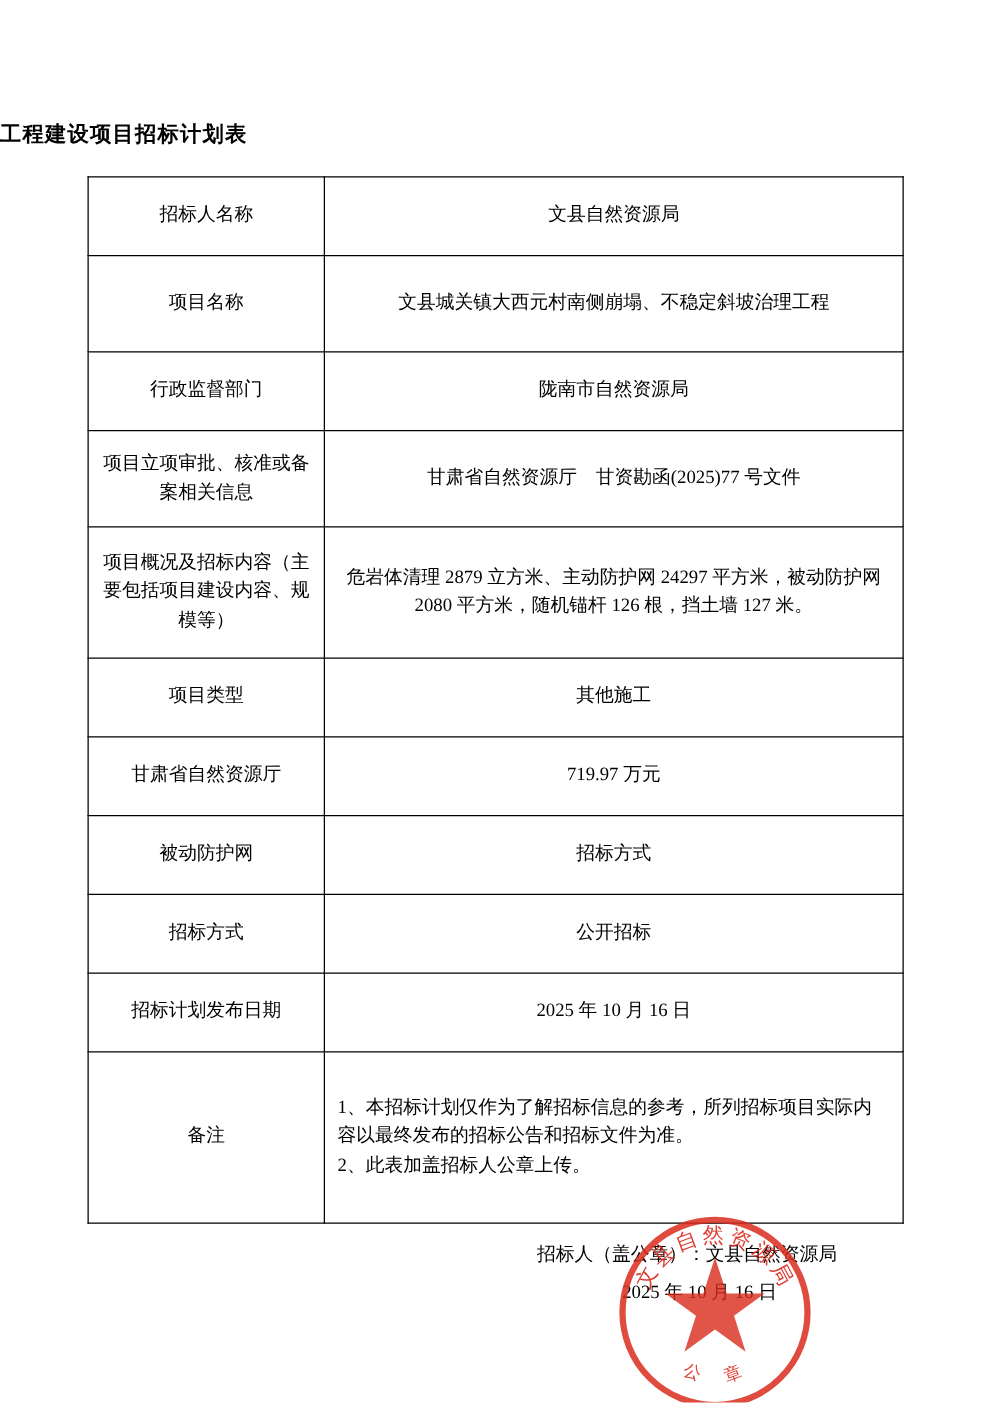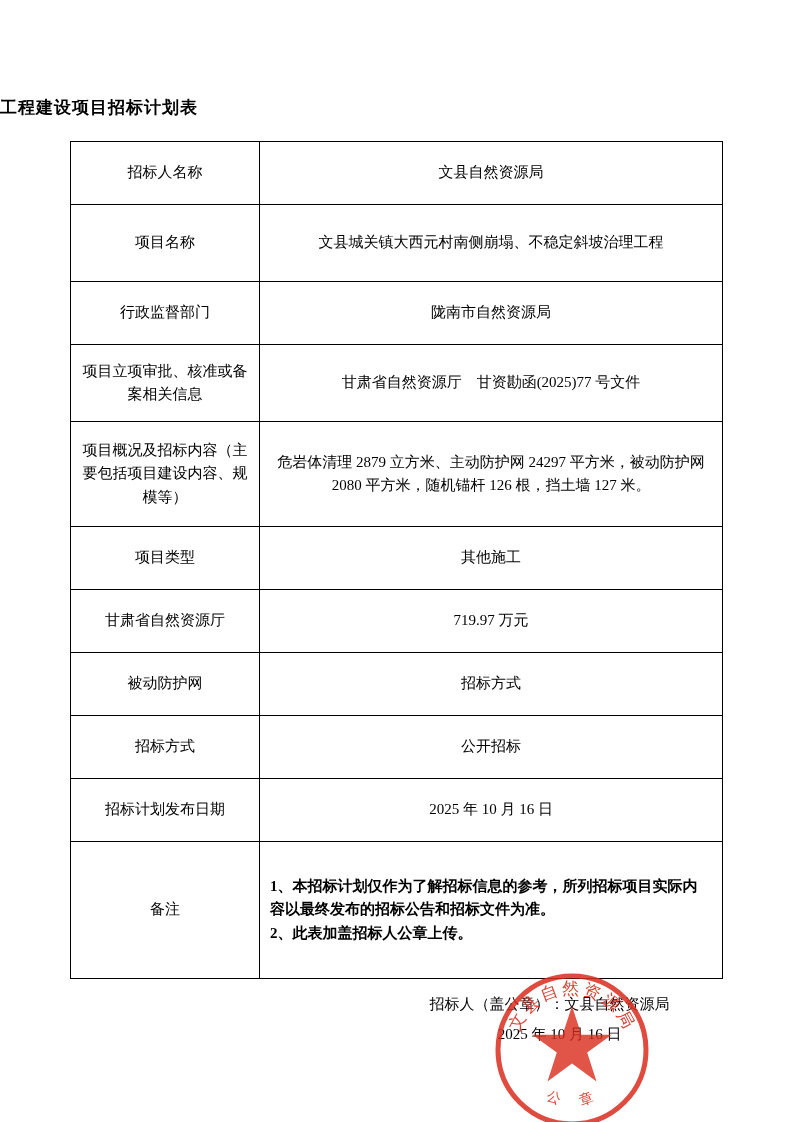--- a/index.html
+++ b/index.html
@@ -52,21 +52,20 @@
   td.value-cell {
     text-align: center;
   }
   .row-h1 { height: 44px; }
   .row-h2 { height: 58px; }
   .remark-cell {
     text-align: left;
     padding-left: 14px;
     padding-right: 12px;
     line-height: 1.75;
-    font-weight: bold;
   }
   .remark-line { display: block; }
   .signature-block {
     width: 558px;
     margin: 10px auto 0 auto;
     text-align: right;
     font-size: 15px;
     line-height: 2.0;
     padding-right: 6px;
     box-sizing: border-box;

